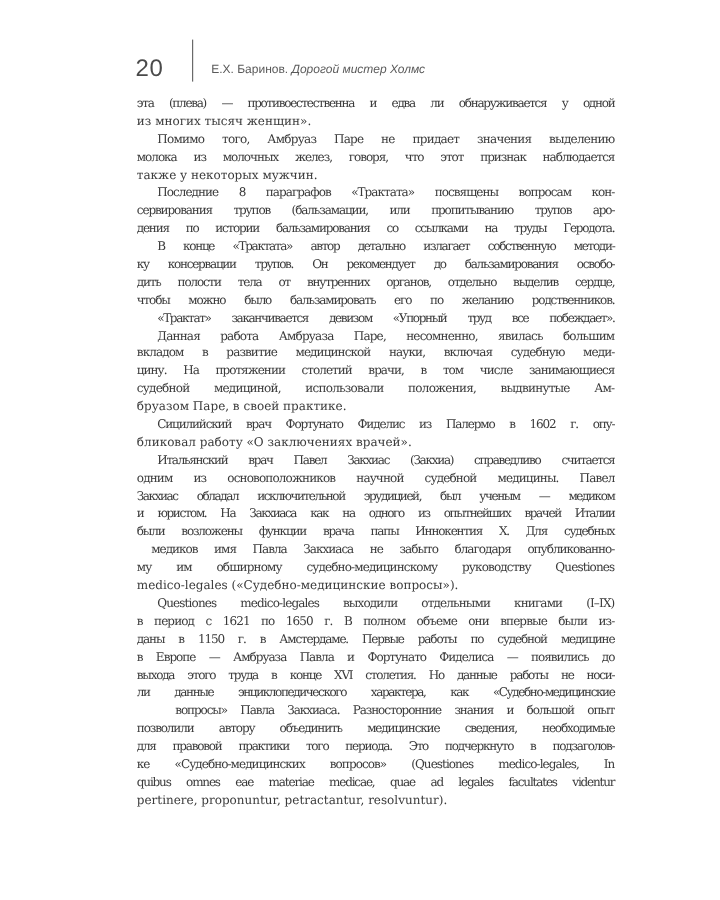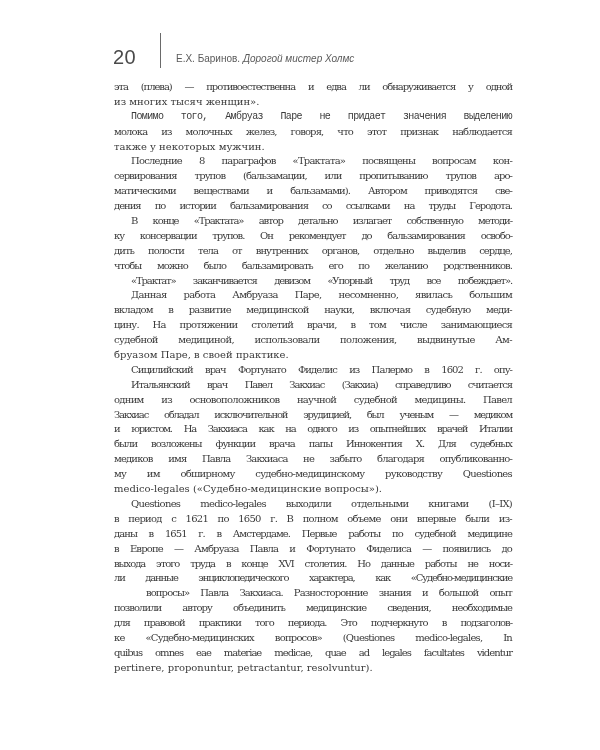--- a/index.html
+++ b/index.html
@@ -81,49 +81,49 @@
 
 <div class="page-header">
   <span class="page-number">20</span>
   <span class="header-rule"></span>
   <span class="running-head"><span>Е.Х. Баринов.</span> <span class="book-title">Дорогой мистер Холмс</span></span>
 </div>
 
 <div class="body-text">
   <span class="line" style="white-space: normal; letter-spacing: -1.054px;">эта (плева) — противоестественна и едва ли обнаруживается у одной</span>
   <span class="line last" style="white-space: nowrap;">из многих тысяч женщин».</span>
-  <span class="line indent" style="white-space: normal; letter-spacing: -0.615px; font-family: Liberation Mono, monospace;">Помимо того, Амбруаз Паре не придает значения выделению</span>
+  <span class="line indent" style="white-space: normal; letter-spacing: -0.615px;">Помимо того, Амбруаз Паре не придает значения выделению</span>
   <span class="line" style="white-space: normal; letter-spacing: -0.851px;">молока из молочных желез, говоря, что этот признак наблюдается</span>
   <span class="line last" style="white-space: nowrap;">также у некоторых мужчин.</span>
   <span class="line indent" style="white-space: normal; letter-spacing: -0.794px;">Последние 8 параграфов «Трактата» посвящены вопросам кон-</span>
   <span class="line" style="white-space: normal; letter-spacing: -0.933px;">сервирования трупов (бальзамации, или пропитыванию трупов аро-</span>
-  <span class="line" style="white-space: normal; letter-spacing: -0.873px;">матическими веществами и бальзамами). Автором приводятся све-</span>
   <span class="line" style="white-space: normal; letter-spacing: -1.016px;">дения по истории бальзамирования со ссылками на труды Геродота.</span>
   <span class="line indent" style="white-space: normal; letter-spacing: -1.081px;">В конце «Трактата» автор детально излагает собственную методи-</span>
   <span class="line" style="white-space: normal; letter-spacing: -1.05px;">ку консервации трупов. Он рекомендует до бальзамирования освобо-</span>
   <span class="line" style="white-space: normal; letter-spacing: -0.972px;">дить полости тела от внутренних органов, отдельно выделив сердце,</span>
   <span class="line" style="white-space: normal; letter-spacing: -0.964px;">чтобы можно было бальзамировать его по желанию родственников.</span>
   <span class="line indent" style="white-space: normal; letter-spacing: -1.131px;">«Трактат» заканчивается девизом «Упорный труд все побеждает».</span>
   <span class="line indent" style="white-space: normal; letter-spacing: -0.674px;">Данная работа Амбруаза Паре, несомненно, явилась большим</span>
   <span class="line" style="white-space: normal; letter-spacing: -0.76px;">вкладом в развитие медицинской науки, включая судебную меди-</span>
   <span class="line" style="white-space: normal; letter-spacing: -0.814px;">цину. На протяжении столетий врачи, в том числе занимающиеся</span>
   <span class="line" style="white-space: normal; letter-spacing: -0.641px;">судебной медициной, использовали положения, выдвинутые Ам-</span>
   <span class="line last" style="white-space: nowrap;">бруазом Паре, в своей практике.</span>
   <span class="line indent" style="white-space: normal; letter-spacing: -0.958px;">Сицилийский врач Фортунато Фиделис из Палермо в 1602 г. опу-</span>
+  <span class="line last" style="white-space: nowrap;">бликовал работу «О заключениях врачей».</span>
   <span class="line indent" style="white-space: normal; letter-spacing: -1.062px;">Итальянский врач Павел Закхиас (Закхиа) справедливо считается</span>
   <span class="line" style="white-space: normal; letter-spacing: -0.723px;">одним из основоположников научной судебной медицины. Павел</span>
   <span class="line" style="white-space: normal; letter-spacing: -1.18px;">Закхиас обладал исключительной эрудицией, был ученым — медиком</span>
   <span class="line" style="white-space: normal; letter-spacing: -1.155px;">и юристом. На Закхиаса как на одного из опытнейших врачей Италии</span>
   <span class="line" style="white-space: normal; letter-spacing: -0.969px;">были возложены функции врача папы Иннокентия X. Для судебных</span>
-  <span class="line" style="white-space: normal; letter-spacing: -0.835px;">медиков имя Павла Закхиаса не забыто благодаря опубликованно-</span>
+  <span class="line" style="white-space: normal; letter-spacing: -0.835px; margin-left: 12px;">медиков имя Павла Закхиаса не забыто благодаря опубликованно-</span>
   <span class="line" style="white-space: normal; letter-spacing: -0.717px;">му им обширному судебно-медицинскому руководству Questiones</span>
   <span class="line last" style="white-space: nowrap;">medico-legales («Судебно-медицинские вопросы»).</span>
   <span class="line indent" style="white-space: normal; letter-spacing: -0.717px;">Questiones medico-legales выходили отдельными книгами (I–IX)</span>
   <span class="line" style="white-space: normal; letter-spacing: -0.744px;">в период с 1621 по 1650 г. В полном объеме они впервые были из-</span>
-  <span class="line" style="white-space: normal; letter-spacing: -0.953px;">даны в 1651 г. в Амстердаме. Первые работы по судебной медицине</span>
+  <span class="line" style="white-space: normal; letter-spacing: -0.953px;">даны в 1150 г. в Амстердаме. Первые работы по судебной медицине</span>
   <span class="line" style="white-space: normal; letter-spacing: -0.829px;">в Европе — Амбруаза Павла и Фортунато Фиделиса — появились до</span>
   <span class="line" style="white-space: normal; letter-spacing: -1.027px;">выхода этого труда в конце XVI столетия. Но данные работы не носи-</span>
   <span class="line" style="white-space: normal; letter-spacing: -1.164px;">ли данные энциклопедического характера, как «Судебно-медицинские</span>
   <span class="line" style="white-space: normal; letter-spacing: -0.897px; margin-left: 32px;">вопросы» Павла Закхиаса. Разносторонние знания и большой опыт</span>
   <span class="line" style="white-space: normal; letter-spacing: -0.952px;">позволили автору объединить медицинские сведения, необходимые</span>
   <span class="line" style="white-space: normal; letter-spacing: -1.032px;">для правовой практики того периода. Это подчеркнуто в подзаголов-</span>
   <span class="line" style="white-space: normal; letter-spacing: -0.787px;">ке «Судебно-медицинских вопросов» (Questiones medico-legales, In</span>
   <span class="line" style="white-space: normal; letter-spacing: -0.97px;">quibus omnes eae materiae medicae, quae ad legales facultates videntur</span>
   <span class="line last" style="white-space: nowrap;">pertinere, proponuntur, petractantur, resolvuntur).</span>
 </div>

